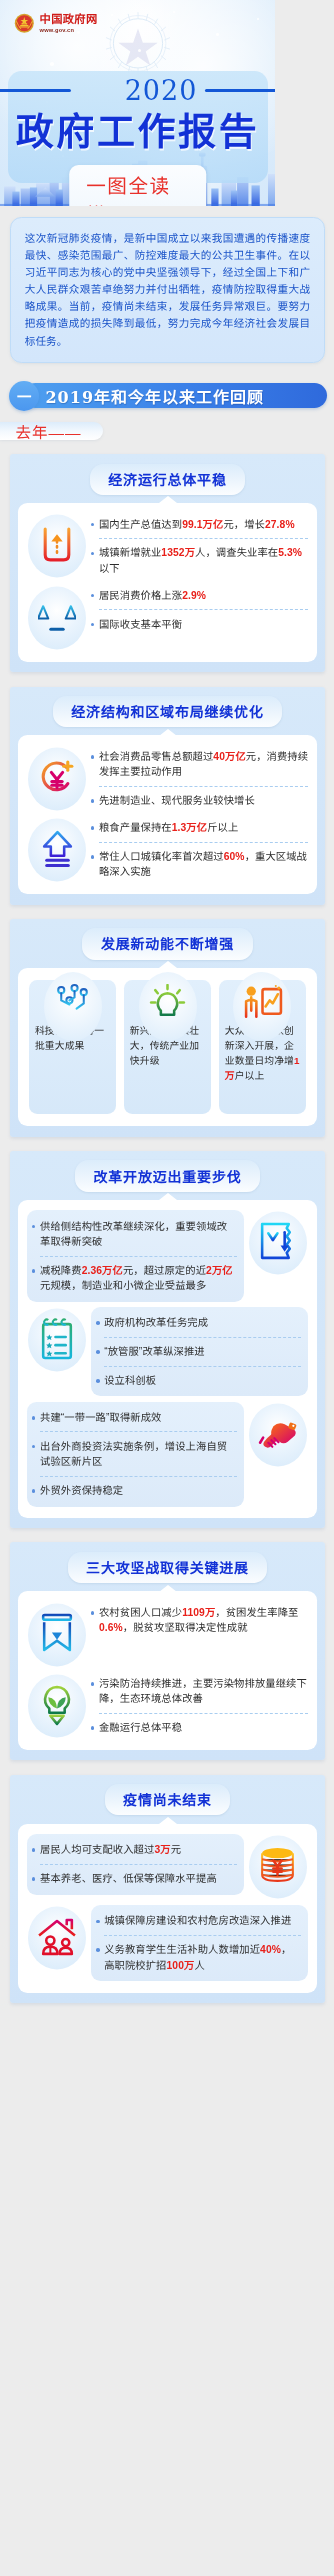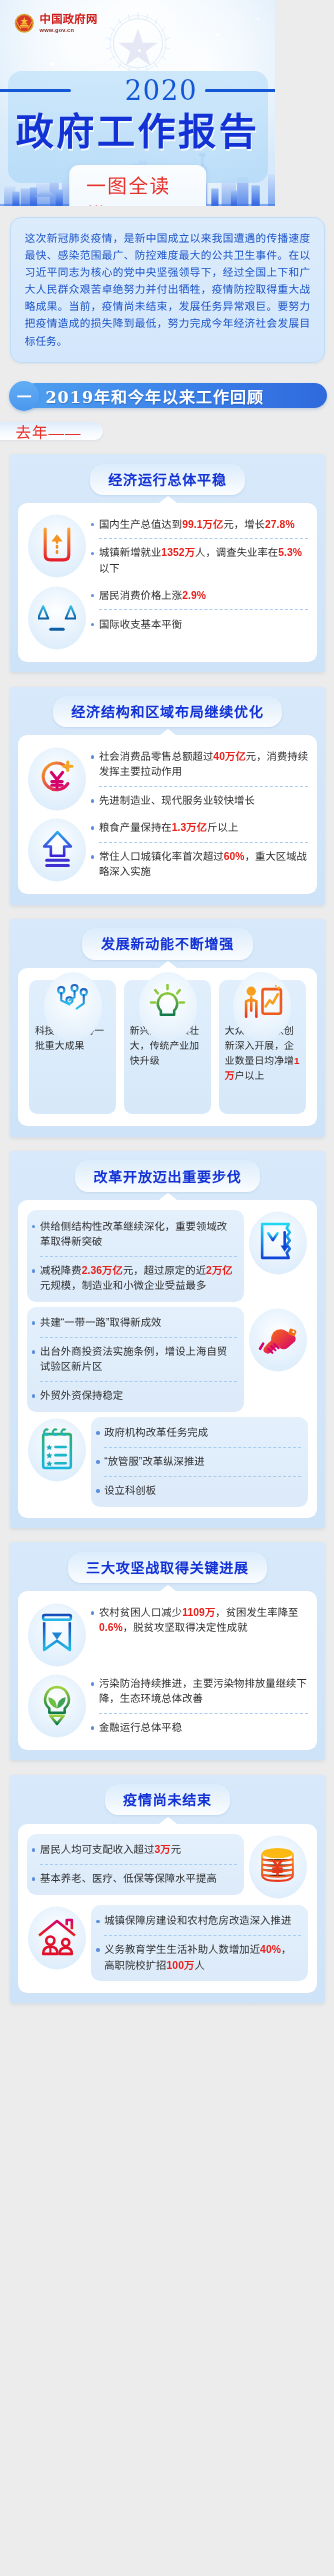--- a/index.html
+++ b/index.html
@@ -644,20 +644,65 @@
                     <line x1="20" y1="49" x2="38" y2="49"></line>
       </g>
       <g stroke="#1145d8" stroke-width="5" stroke-linecap="round">
         <line x1="52" y1="22" x2="52" y2="52"></line>
       </g>
       <path d="M52 60 L60 48 L44 48 Z" fill="#1145d8"></path>
     </svg></div>
             </div>
           </div>
           <div class="irow">
+            <div class="icon-bubble">
+              <div class="halo"></div>
+              <div style="position: relative; z-index: 2;"><svg width="36" height="43" viewBox="0 0 70 84">
+      <defs>
+                    <linearGradient id="g9" x1="0" y1="0" x2="0" y2="1">
+        <stop offset="0%" stop-color="#2dae74"></stop>
+                      <stop offset="100%" stop-color="#17b6dc"></stop>
+                    </linearGradient>
+                  </defs>
+      <rect x="8" y="12" width="54" height="66" rx="4" fill="none" stroke="url(#g9)" stroke-width="5"></rect>
+      <g fill="none" stroke="url(#g9)" stroke-width="4">
+        <path d="M18 12 A5 5 0 1 1 18 4"></path>
+                    <path d="M35 12 A5 5 0 1 1 35 4"></path>
+                    <path d="M52 12 A5 5 0 1 1 52 4"></path>
+      </g>
+      <g fill="#19a8b8">
+        <polygon points="20,32 22,36 26,36 23,39 24,43 20,41 16,43 17,39 14,36 18,36"></polygon>
+        <polygon points="20,48 22,52 26,52 23,55 24,59 20,57 16,59 17,55 14,52 18,52"></polygon>
+        <polygon points="20,64 22,68 26,68 23,71 24,75 20,73 16,75 17,71 14,68 18,68"></polygon>
+      </g>
+      <g stroke="#1fb5c9" stroke-width="5" stroke-linecap="round">
+        <line x1="32" y1="37" x2="52" y2="37"></line>
+        <line x1="32" y1="53" x2="52" y2="53"></line>
+        <line x1="32" y1="69" x2="52" y2="69"></line>
+      </g>
+    </svg></div>
+            </div>
+            <div class="bullets tint" style="padding: 8.2px 7.2px 8.2px 5.2px;">
+              <div class="bullet">
+                <span class="dot"></span>
+                <span class="txt">政府机构改革任务完成</span>
+              </div>
+              <div class="sep"></div>
+              <div class="bullet">
+                <span class="dot"></span>
+                <span class="txt">“放管服”改革纵深推进</span>
+              </div>
+              <div class="sep"></div>
+              <div class="bullet">
+                <span class="dot"></span>
+                <span class="txt">设立科创板</span>
+              </div>
+            </div>
+          </div>
+          <div class="irow">
             <div class="bullets tint" style="padding: 8.2px 7.2px 8.2px 5.2px;">
               <div class="bullet">
                 <span class="dot"></span>
                 <span class="txt">共建“一带一路”取得新成效</span>
               </div>
               <div class="sep"></div>
               <div class="bullet">
                 <span class="dot"></span>
                 <span class="txt">出台外商投资法实施条例，增设上海自贸试验区新片区</span>
               </div>
@@ -680,65 +725,20 @@
       <path d="M30 36 Q20 44 14 52 Q10 58 16 62 Q22 66 28 60 L38 50" fill="url(#g10)"></path>
       <g stroke="#d4006e" stroke-width="4" stroke-linecap="round">
         <line x1="22" y1="54" x2="30" y2="62"></line>
         <line x1="28" y1="49" x2="36" y2="57"></line>
         <line x1="34" y1="45" x2="42" y2="53"></line>
       </g>
       <rect x="62" y="16" width="14" height="12" rx="3" fill="#f07018" transform="rotate(22 69 22)"></rect>
       <circle cx="71" cy="21" r="2.2" fill="#fff"></circle>
       <line x1="12" y1="44" x2="6" y2="54" stroke="#d4006e" stroke-width="5" stroke-linecap="round"></line>
     </svg></div>
-            </div>
-          </div>
-          <div class="irow">
-            <div class="icon-bubble">
-              <div class="halo"></div>
-              <div style="position: relative; z-index: 2;"><svg width="36" height="43" viewBox="0 0 70 84">
-      <defs>
-                    <linearGradient id="g9" x1="0" y1="0" x2="0" y2="1">
-        <stop offset="0%" stop-color="#2dae74"></stop>
-                      <stop offset="100%" stop-color="#17b6dc"></stop>
-                    </linearGradient>
-                  </defs>
-      <rect x="8" y="12" width="54" height="66" rx="4" fill="none" stroke="url(#g9)" stroke-width="5"></rect>
-      <g fill="none" stroke="url(#g9)" stroke-width="4">
-        <path d="M18 12 A5 5 0 1 1 18 4"></path>
-                    <path d="M35 12 A5 5 0 1 1 35 4"></path>
-                    <path d="M52 12 A5 5 0 1 1 52 4"></path>
-      </g>
-      <g fill="#19a8b8">
-        <polygon points="20,32 22,36 26,36 23,39 24,43 20,41 16,43 17,39 14,36 18,36"></polygon>
-        <polygon points="20,48 22,52 26,52 23,55 24,59 20,57 16,59 17,55 14,52 18,52"></polygon>
-        <polygon points="20,64 22,68 26,68 23,71 24,75 20,73 16,75 17,71 14,68 18,68"></polygon>
-      </g>
-      <g stroke="#1fb5c9" stroke-width="5" stroke-linecap="round">
-        <line x1="32" y1="37" x2="52" y2="37"></line>
-        <line x1="32" y1="53" x2="52" y2="53"></line>
-        <line x1="32" y1="69" x2="52" y2="69"></line>
-      </g>
-    </svg></div>
-            </div>
-            <div class="bullets tint" style="padding: 8.2px 7.2px 8.2px 5.2px;">
-              <div class="bullet">
-                <span class="dot"></span>
-                <span class="txt">政府机构改革任务完成</span>
-              </div>
-              <div class="sep"></div>
-              <div class="bullet">
-                <span class="dot"></span>
-                <span class="txt">“放管服”改革纵深推进</span>
-              </div>
-              <div class="sep"></div>
-              <div class="bullet">
-                <span class="dot"></span>
-                <span class="txt">设立科创板</span>
-              </div>
             </div>
           </div>
         </div>
       </div>
       <div class="topic">
         <div class="topic-pill"><span>三大攻坚战取得关键进展</span></div>
         <div class="topic-body">
           <div class="irow">
             <div class="icon-bubble">
               <div class="halo"></div>

